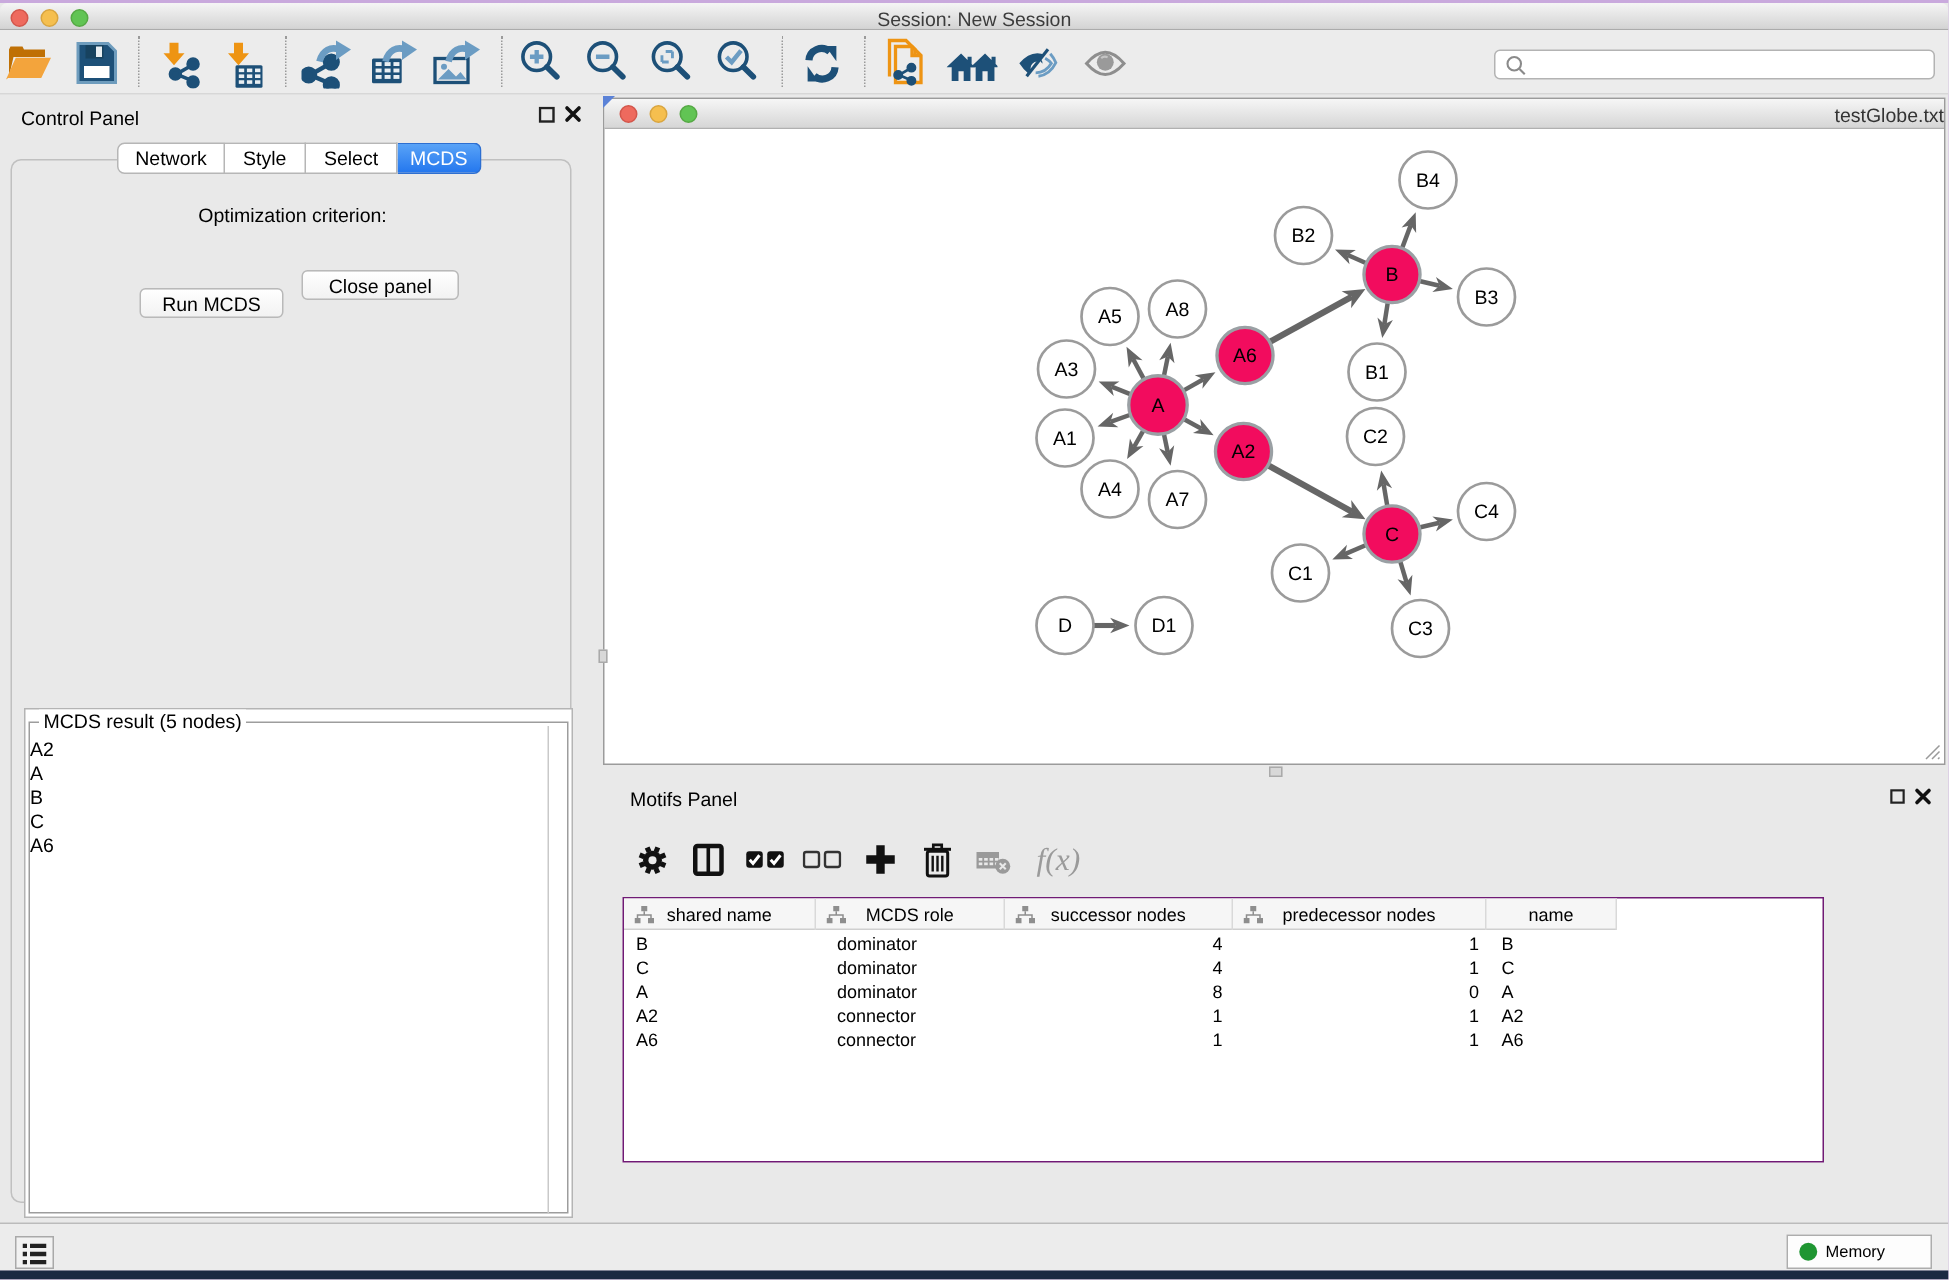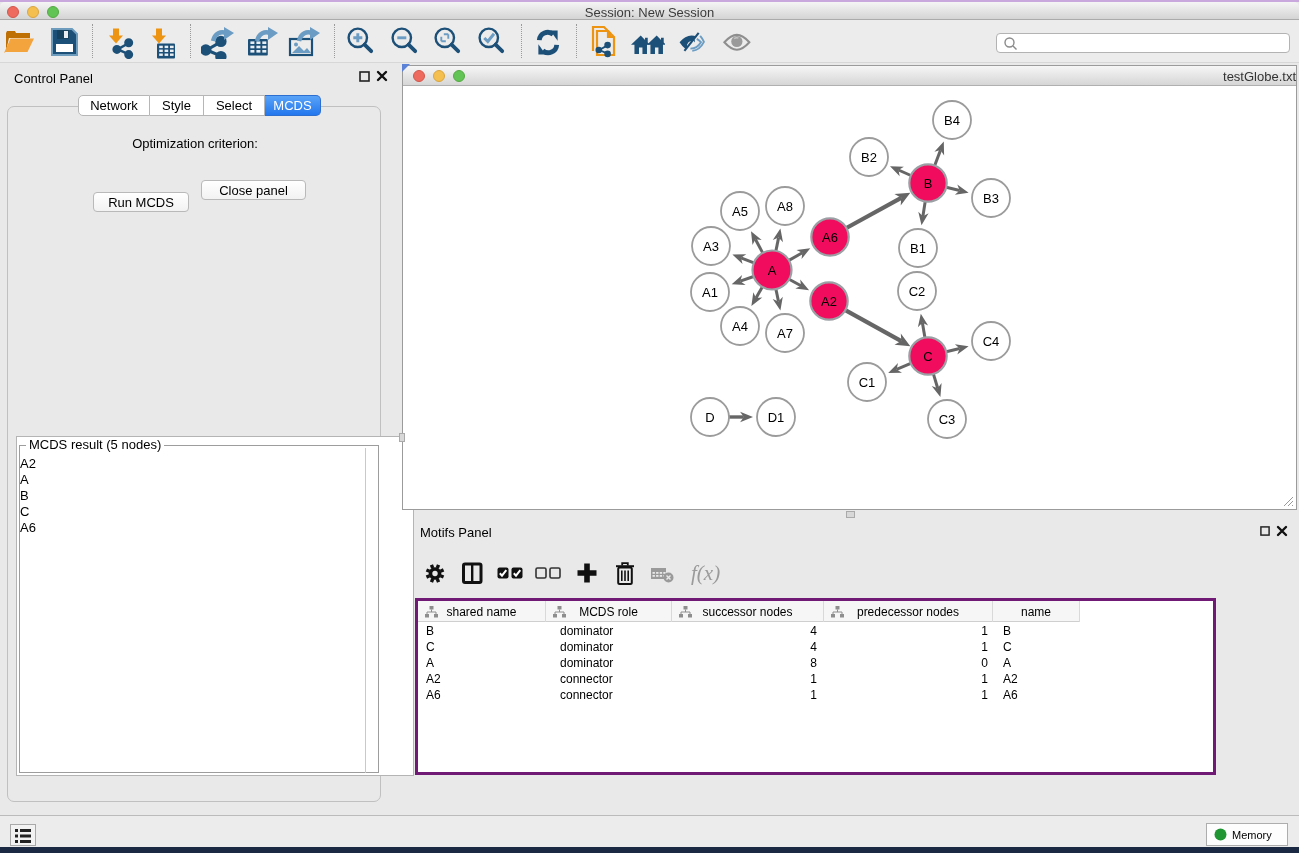--- a/index.html
+++ b/index.html
@@ -20,40 +20,40 @@
 .seg { position:absolute; display:flex; height:21px; font-size:13px; }
 .seg > div { background:#fff; border:1px solid #b6b6b6; border-left:none; display:flex; align-items:center; justify-content:center; color:#000; }
 .seg > div:first-child { border-left:1px solid #b6b6b6; border-radius:5px 0 0 5px; }
 .seg > div:last-child { border-radius:0 5px 5px 0; }
 .seg > div.sel { background:linear-gradient(#59a3f7,#2477ee); border-color:#2d6fd1; color:#fff; }
 .cp-panel { position:absolute; left:7px; top:106px; width:374px; height:696px; border:1px solid #c0c0c0; border-radius:7px; background:#e9e9e9; }
 .optlabel { position:absolute; left:0; top:136px; width:390px; text-align:center; font-size:13px; color:#000; }
 .combo { position:absolute; left:43px; top:158px; width:312px; height:20px; background:#fff; border:1px solid #acacac; border-radius:5px; font-size:13px; color:#000; }
 .combo .stepper { position:absolute; right:-1px; top:-1px; width:19px; height:20px; border-radius:0 5px 5px 0; background:linear-gradient(#6db3f8,#2071ee); }
 .btn { position:absolute; height:20px; background:linear-gradient(#ffffff,#f2f2f2); border:1px solid #b9b9b9; border-radius:4px; font-size:13px; color:#000; text-align:center; line-height:19px; }
-.mcdsbox { position:absolute; left:16px; top:436px; width:398px; height:340px; background:#fff; border:1px solid #b4b4b4; }
+.mcdsbox { position:absolute; left:16px; top:472px; width:366px; height:340px; background:#fff; border:1px solid #b4b4b4; }
 .fieldset { position:absolute; left:2px; top:8px; width:360px; height:328px; border:1px solid #9d9d9d; }
 .fieldlegend { position:absolute; left:6px; top:-9px; background:#fff; padding:0 3px; font-size:13px; color:#000; }
 .mcdslist { position:absolute; left:3px; top:19px; font-size:13px; color:#000; line-height:16px; }
 .scrollline { position:absolute; left:348px; top:11px; width:0; height:325px; border-left:1px solid #c9c9c9; }
 
 .netwin { position:absolute; left:402px; top:65px; width:895px; height:445px; background:#fff; border:1px solid #9b9b9b; }
 .nw-title { position:absolute; left:0; top:0; width:100%; height:20px; background:linear-gradient(#f6f6f6,#d6d6d6); border-bottom:1px solid #b0b0b0; }
 .nw-title .t { position:absolute; top:3px; width:100%; text-align:right; font-size:13px; color:#333; }
 
 .tp-title { position:absolute; left:420px; top:525px; font-size:13px; color:#000; }
 .tbl-toolbar { position:absolute; left:415px; top:558px; height:30px; }
-.tbl { position:absolute; left:415px; top:598px; width:801px; height:177px; background:#fff; border:3px solid #701a75; }
+.tbl { position:absolute; left:415px; top:598px; width:801px; height:177px; background:#fff; border:1px solid #701a75; }
 .tbl-head { position:absolute; left:0; top:0; height:21px; background:#f6f6f6; border-bottom:1px solid #cfcfcf; font-size:12px; color:#000; }
 .th { position:absolute; top:0; height:21px; border-right:1px solid #d9d9d9; }
 .th .lbl { position:absolute; top:4px; width:100%; text-align:center; }
 .row { position:absolute; font-size:12px; color:#000; height:16px; }
 
 .statusbar { position:absolute; left:0; top:815px; width:1299px; height:32px; background:#ececec; border-top:1px solid #bbb; }
-.membtn { position:absolute; right:11px; top:7px; width:82px; height:23px; background:#fdfdfd; border:1px solid #adadad; font-size:11px; }
+.membtn { position:absolute; right:11px; top:7px; width:97px; height:23px; background:#fdfdfd; border:1px solid #adadad; font-size:11px; }
 .darkstrip { position:absolute; left:0; top:847px; width:1299px; height:6px; background:#1b2942; }
 </style>
 </head>
 <body>
 <div class="purptop" style="position:absolute;left:0;top:0;width:1299px;height:2px;background:#c9a9dd;z-index:50;"></div>
 <div class="win">
 
   <div class="titlebar">
     <div class="tl" style="left:7px; background:#ee6a5e; border:1px solid #d3564b;"></div>
     <div class="tl" style="left:27px; background:#f5bf4f; border:1px solid #d9a53f;"></div>

